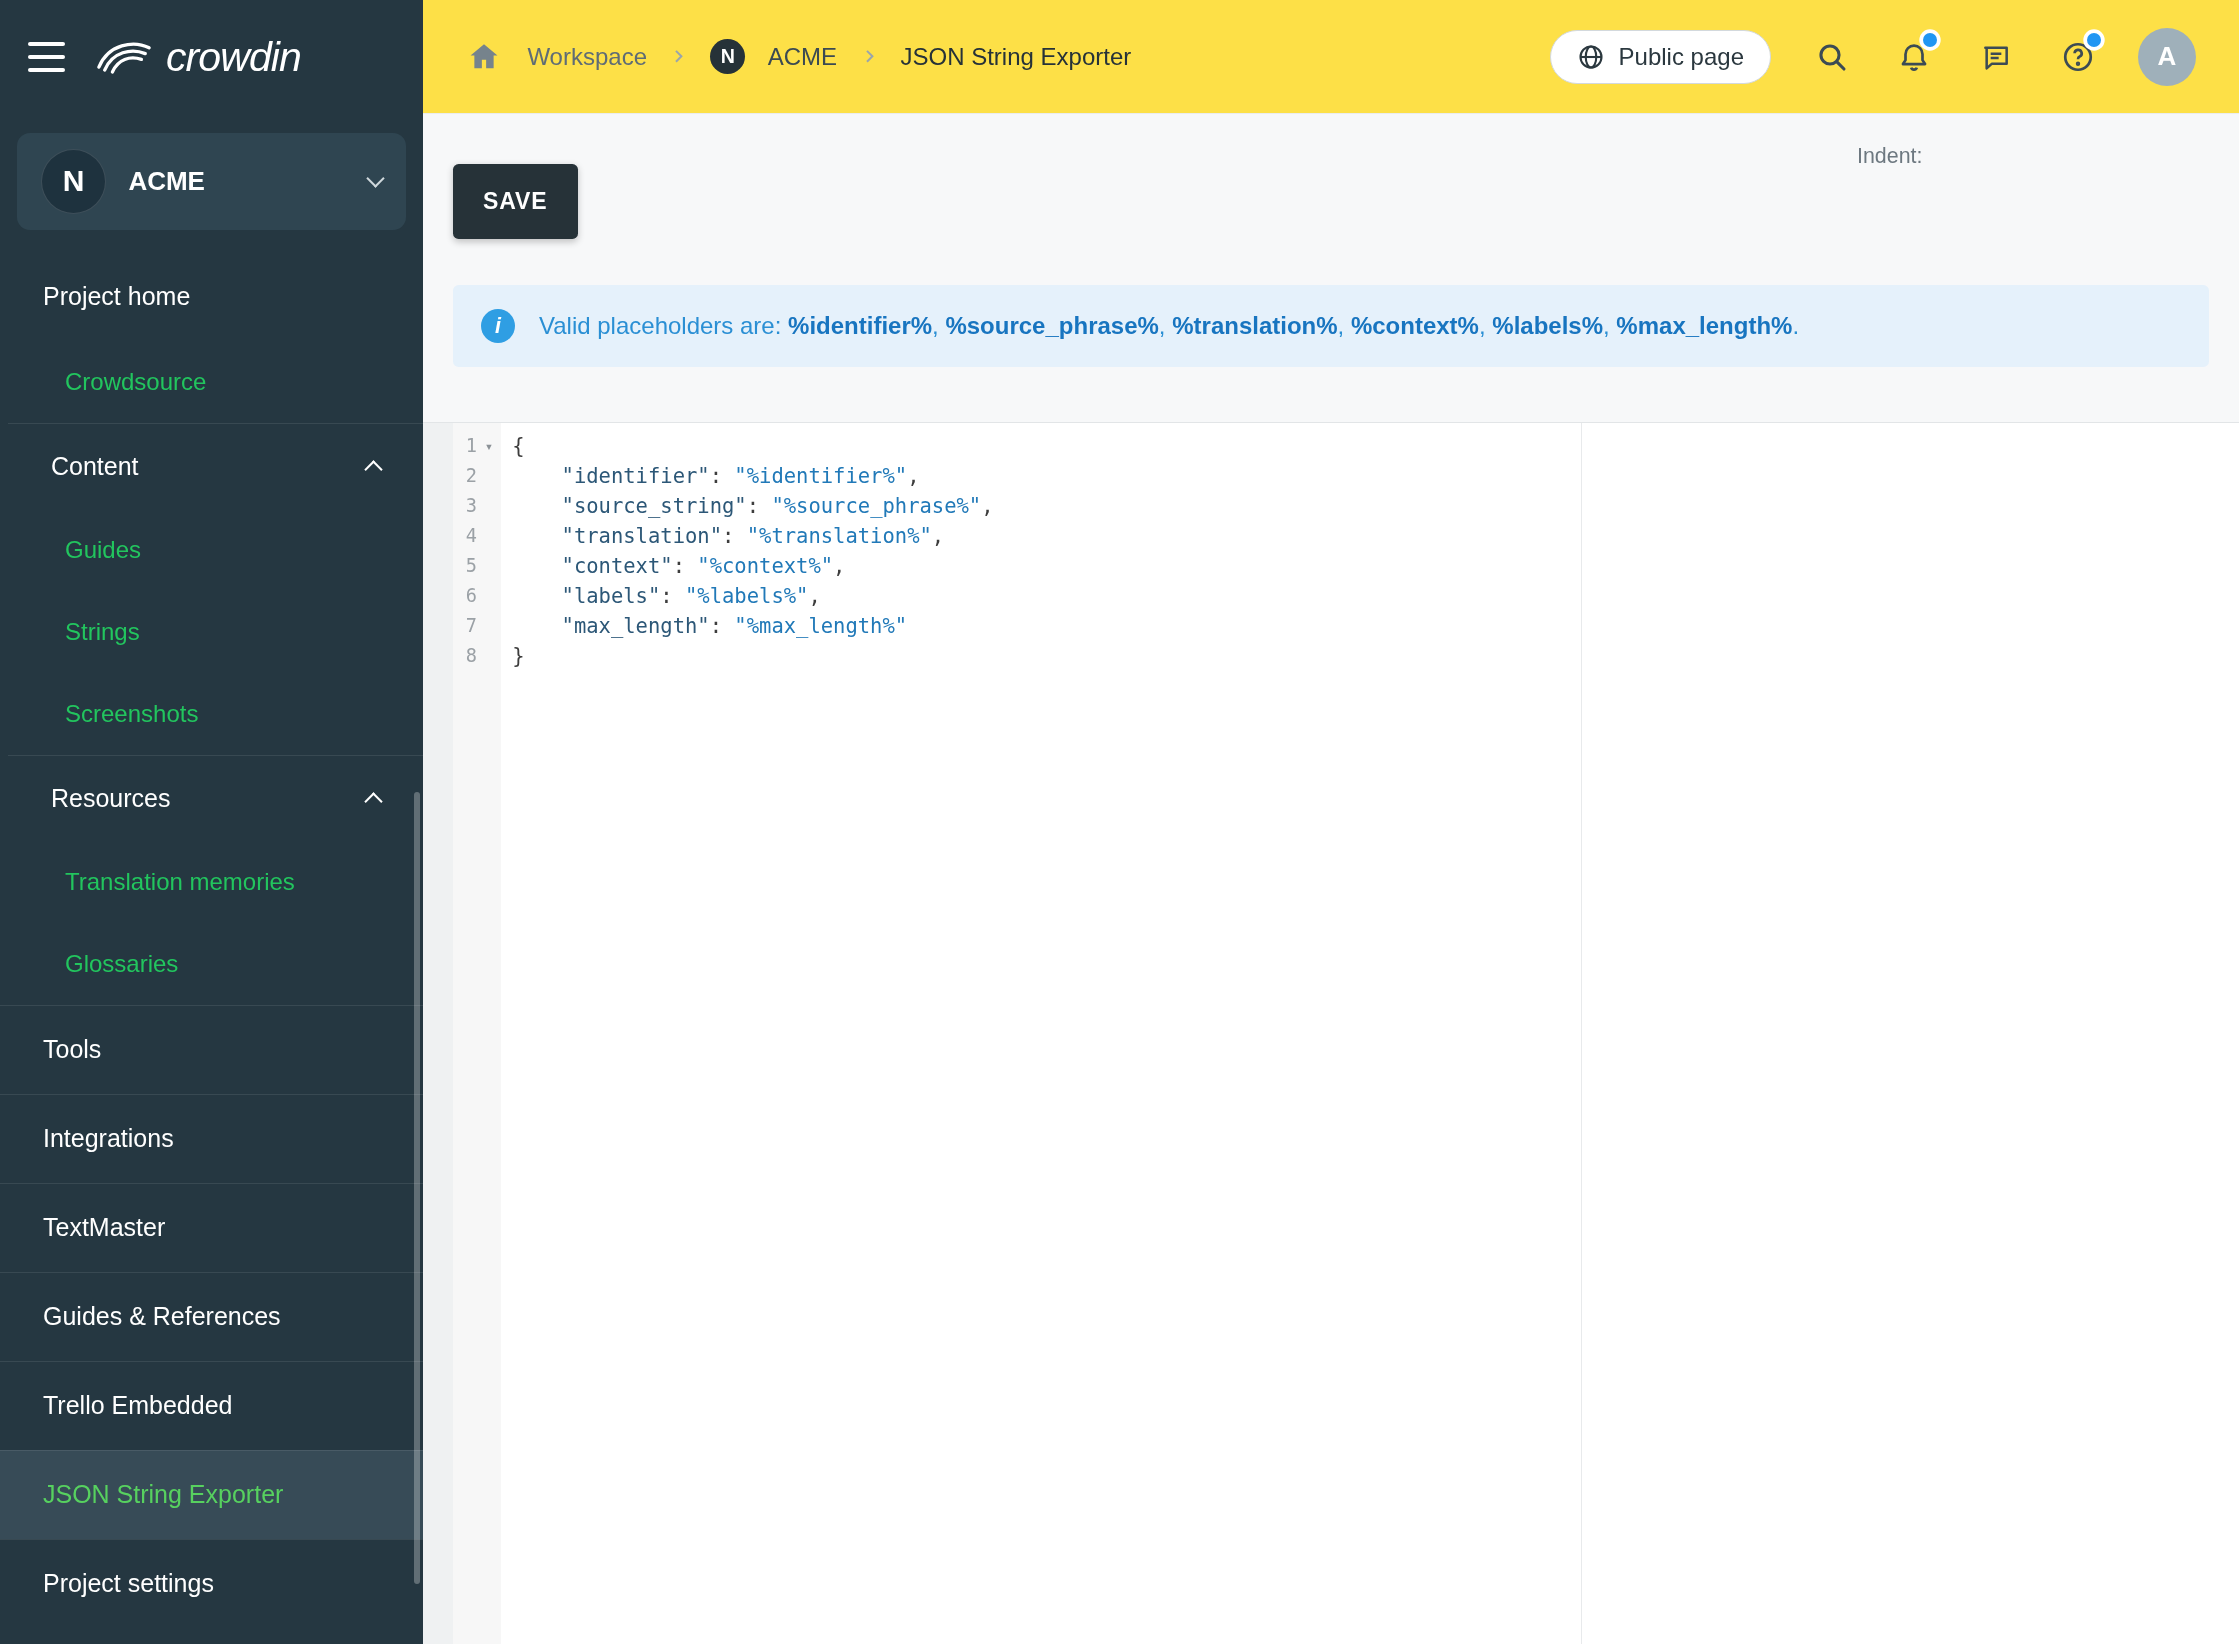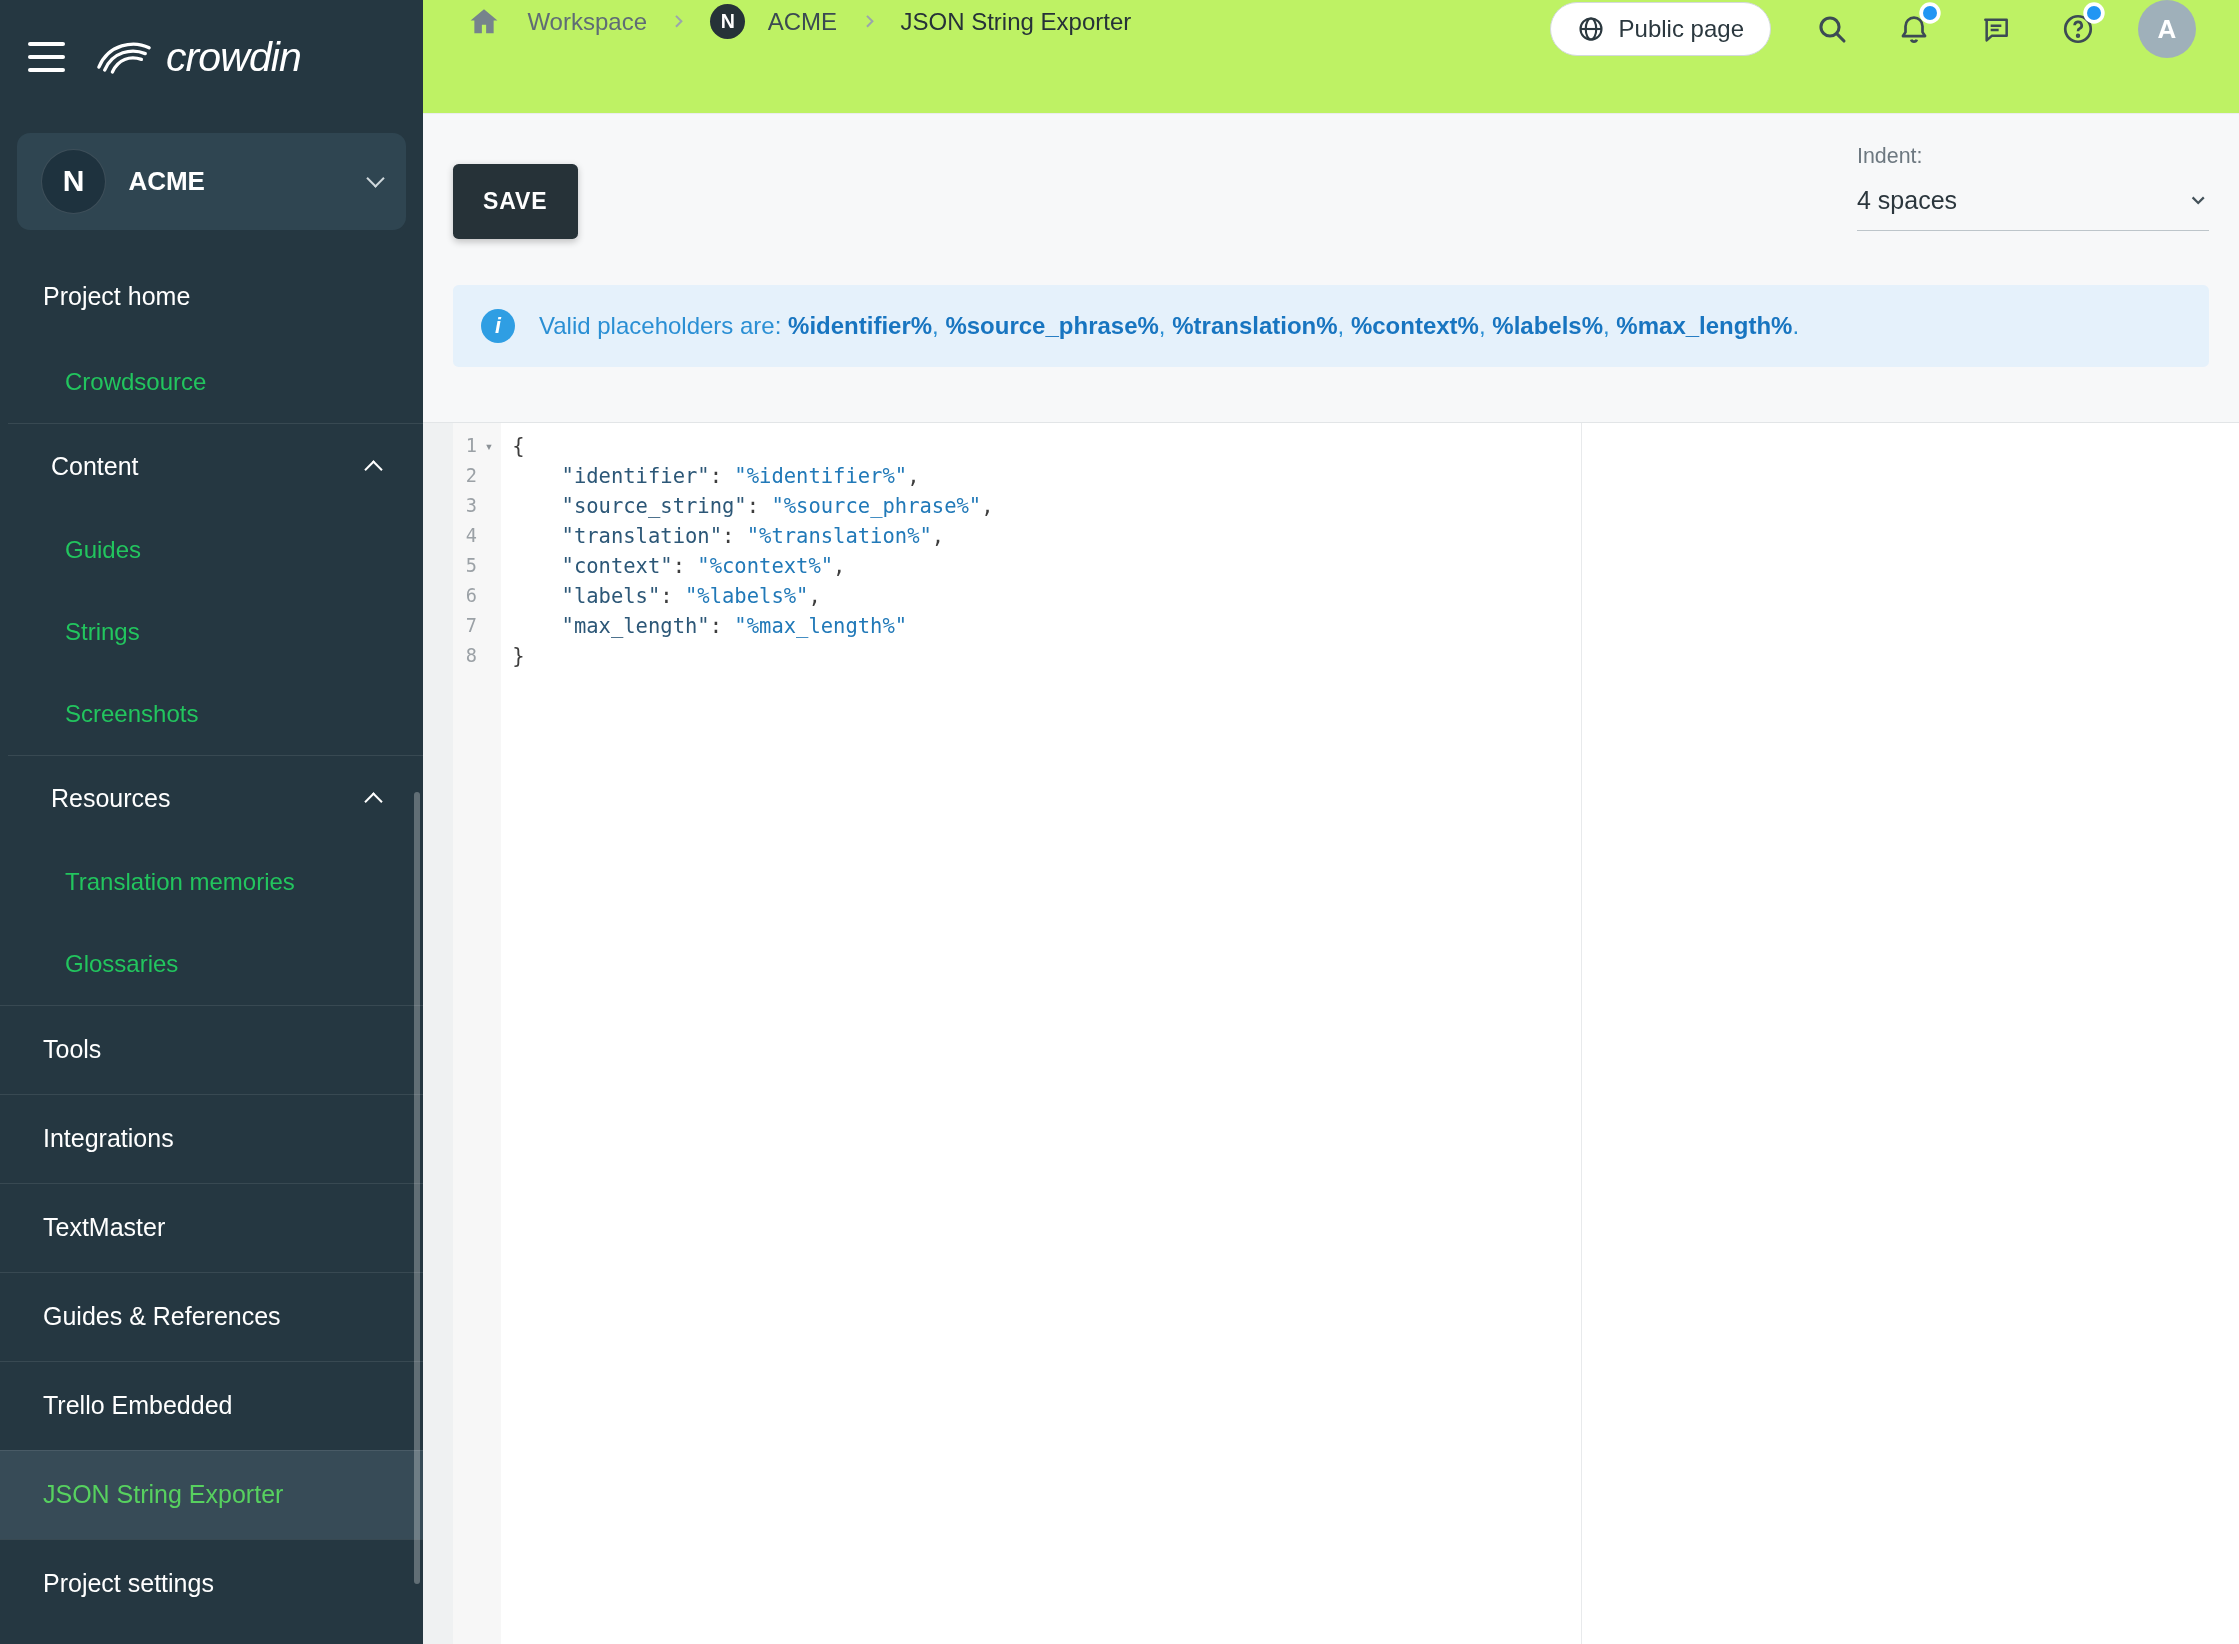--- a/index.html
+++ b/index.html
@@ -35,22 +35,22 @@
   .nav-section { height:86px; padding:0 43px; font-size:25px; font-weight:500; color:#fff;
     justify-content:space-between;margin-left:8px; }
   .div-top { border-top:0.9px solid rgba(255,255,255,.09); }
   .nav-item.active { background:var(--sidebar-active-bg); color:var(--accent-green); }
   .side-scrollbar { position:absolute; right:2.8px; top:792px; width:6.5px; height:792px;
     background:rgba(255,255,255,.28); border-radius:3.7px; cursor:pointer; }
 
   
   .main { flex:1; display:flex; flex-direction:column; min-width:0; }
 
-  .topbar { height:114px; background:#bef264; border-bottom:0.9px solid #ebedee;
-    display:flex; align-items:flex-start; padding:0 43px 0 39px; }
+  .topbar { height:114px; background:#fde047; border-bottom:0.9px solid #ebedee;
+    display:flex; align-items:center; padding:0 43px 0 39px; }
   .breadcrumb { display:flex; align-items:center; gap:22.4px; flex:1; }
   .bc-ws { font-size:24px; color:#5f6c75; cursor:pointer; }
   .bc-badge { width:35px; height:35px; border-radius:50%; background:#263238; color:#fff;
     display:flex; align-items:center; justify-content:center; font-size:19.6px; font-weight:600; }
   .bc-proj { font-size:24px; font-weight:500; color:#3b4a52; cursor:pointer; }
   .bc-page { font-size:24px; font-weight:500; color:#263238; }
   .topbar-actions { display:flex; align-items:center; gap:39px; }
   .pill { display:flex; align-items:center; gap:14px; height:54px; padding:8px 26px;
     border:1.9px solid #d3d9dd; border-radius:28px; background:#fff; font-size:24px; font-weight:500;
     color:#2b383f; cursor:pointer; }
@@ -243,26 +243,20 @@
         <span class="avatar">A</span>
       </div>
     </header>
 
     <div class="content">
 
       <button class="save-btn">SAVE</button>
 
       <div class="indent">
         <div class="indent-label">Indent:</div>
-        <div class="indent-select">
-          <span class="indent-value">4 spaces</span>
-          <svg width="22.4" height="22.4" viewBox="0 0 24 24" fill="none" stroke="#44525a" stroke-width="2.4">
-              <path d="M6 9l6 6 6-6"></path>
-            </svg>
-        </div>
       </div>
 
       <div class="banner">
         <span class="info-icon">i</span>
         <span class="banner-text"><span>Valid placeholders are: </span><span class="bold">%identifier%</span><span>, </span><span class="bold">%source_phrase%</span><span>, </span><span class="bold">%translation%</span><span>, </span><span class="bold">%context%</span><span>, </span><span class="bold">%labels%</span><span>, </span><span class="bold">%max_length%</span><span>.</span></span>
       </div>
 
       <div class="editor">
         <div class="editor-spacer"></div>
         <div class="gutter">

